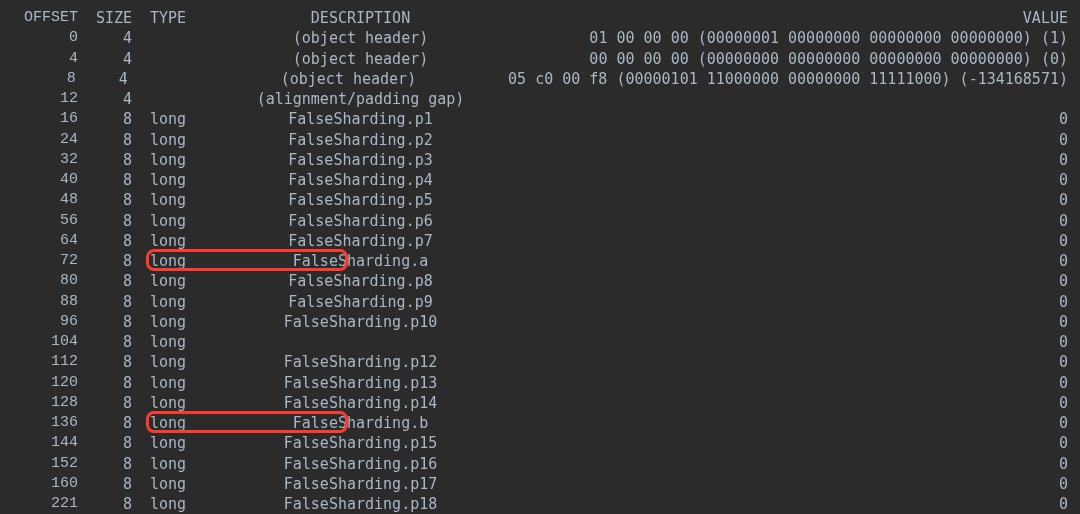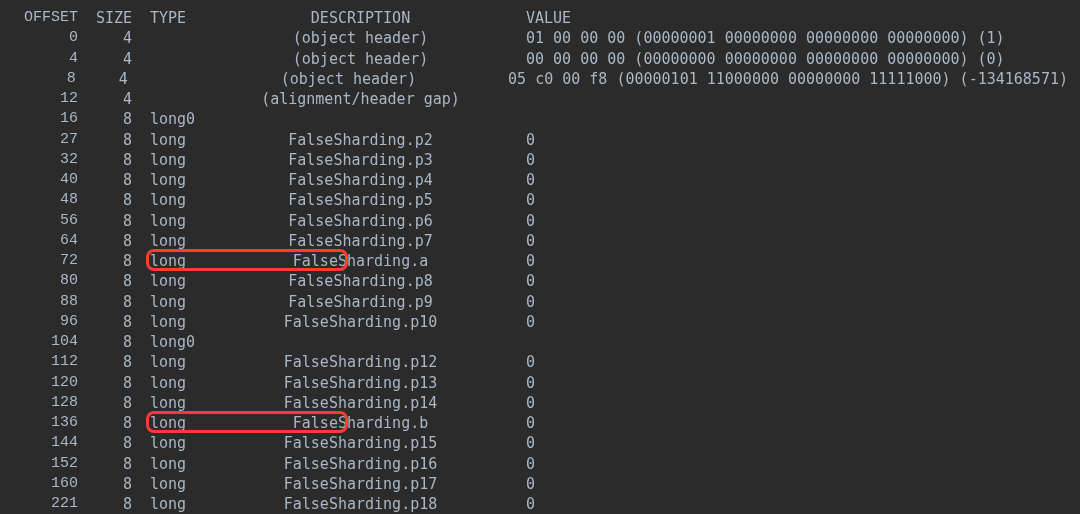--- a/index.html
+++ b/index.html
@@ -44,21 +44,21 @@
       text-align: right;
       padding-right: 0;
     }
     .col-desc {
       width: 340px;
       padding-left: 9px;
       text-align: center;
     }
     .col-value {
       padding-left: 0;
-      text-align: left;
+      text-align: right;
       flex: 1;
     }
     .highlight-box {
       position: absolute;
       border: 3px solid #ff3b30;
       border-radius: 8px;
       pointer-events: none;
       z-index: 10;
     }
   </style>
@@ -70,23 +70,23 @@
   <div class="col-size">SIZE</div>
   <div class="col-type">TYPE</div>
   <div class="col-desc">DESCRIPTION</div>
   <div class="col-value">VALUE</div>
 </div>
 
 <div id="rows-container">
     <div class="data-row"><div class="col-offset">0</div><div class="col-size">4</div><div class="col-type"></div><div class="col-desc">(object header)</div><div class="col-value">01 00 00 00 (00000001 00000000 00000000 00000000) (1)</div></div>
     <div class="data-row"><div class="col-offset">4</div><div class="col-size">4</div><div class="col-type"></div><div class="col-desc">(object header)</div><div class="col-value">00 00 00 00 (00000000 00000000 00000000 00000000) (0)</div></div>
     <div class="data-row"><div class="col-offset">8</div><div class="col-size">4</div><div class="col-type"></div><div class="col-desc">(object header)</div><div class="col-value">05 c0 00 f8 (00000101 11000000 00000000 11111000) (-134168571)</div></div>
-    <div class="data-row"><div class="col-offset">12</div><div class="col-size">4</div><div class="col-type"></div><div class="col-desc">(alignment/header gap)</div><div class="col-value"></div></div>
-    <div class="data-row"><div class="col-offset">16</div><div class="col-size">8</div><div class="col-type">long</div><div class="col-value">0</div></div>
-    <div class="data-row"><div class="col-offset">27</div><div class="col-size">8</div><div class="col-type">long</div><div class="col-desc">FalseSharding.p2</div><div class="col-value">0</div></div>
+    <div class="data-row"><div class="col-offset">12</div><div class="col-size">4</div><div class="col-type"></div><div class="col-desc">(alignment/padding gap)</div><div class="col-value"></div></div>
+    <div class="data-row"><div class="col-offset">16</div><div class="col-size">8</div><div class="col-type">long</div><div class="col-desc">FalseSharding.p1</div><div class="col-value">0</div></div>
+    <div class="data-row"><div class="col-offset">24</div><div class="col-size">8</div><div class="col-type">long</div><div class="col-desc">FalseSharding.p2</div><div class="col-value">0</div></div>
     <div class="data-row"><div class="col-offset">32</div><div class="col-size">8</div><div class="col-type">long</div><div class="col-desc">FalseSharding.p3</div><div class="col-value">0</div></div>
     <div class="data-row"><div class="col-offset">40</div><div class="col-size">8</div><div class="col-type">long</div><div class="col-desc">FalseSharding.p4</div><div class="col-value">0</div></div>
     <div class="data-row"><div class="col-offset">48</div><div class="col-size">8</div><div class="col-type">long</div><div class="col-desc">FalseSharding.p5</div><div class="col-value">0</div></div>
     <div class="data-row"><div class="col-offset">56</div><div class="col-size">8</div><div class="col-type">long</div><div class="col-desc">FalseSharding.p6</div><div class="col-value">0</div></div>
     <div class="data-row"><div class="col-offset">64</div><div class="col-size">8</div><div class="col-type">long</div><div class="col-desc">FalseSharding.p7</div><div class="col-value">0</div></div>
     <div class="data-row"><div class="col-offset">72</div><div class="col-size">8</div><div class="col-type">long</div><div class="col-desc">FalseSharding.a</div><div class="col-value">0</div><div class="highlight-box" style="left: 134px; top: -2px; width: 202px; height: 22px;"></div></div>
     <div class="data-row"><div class="col-offset">80</div><div class="col-size">8</div><div class="col-type">long</div><div class="col-desc">FalseSharding.p8</div><div class="col-value">0</div></div>
     <div class="data-row"><div class="col-offset">88</div><div class="col-size">8</div><div class="col-type">long</div><div class="col-desc">FalseSharding.p9</div><div class="col-value">0</div></div>
     <div class="data-row"><div class="col-offset">96</div><div class="col-size">8</div><div class="col-type">long</div><div class="col-desc">FalseSharding.p10</div><div class="col-value">0</div></div>
     <div class="data-row"><div class="col-offset">104</div><div class="col-size">8</div><div class="col-type">long</div><div class="col-value">0</div></div>

